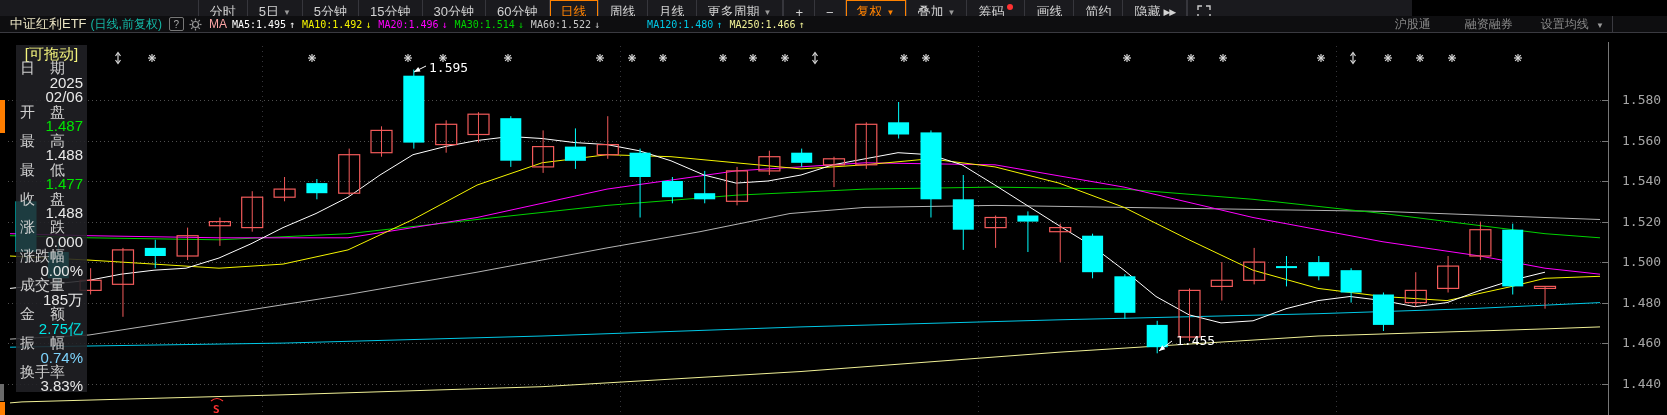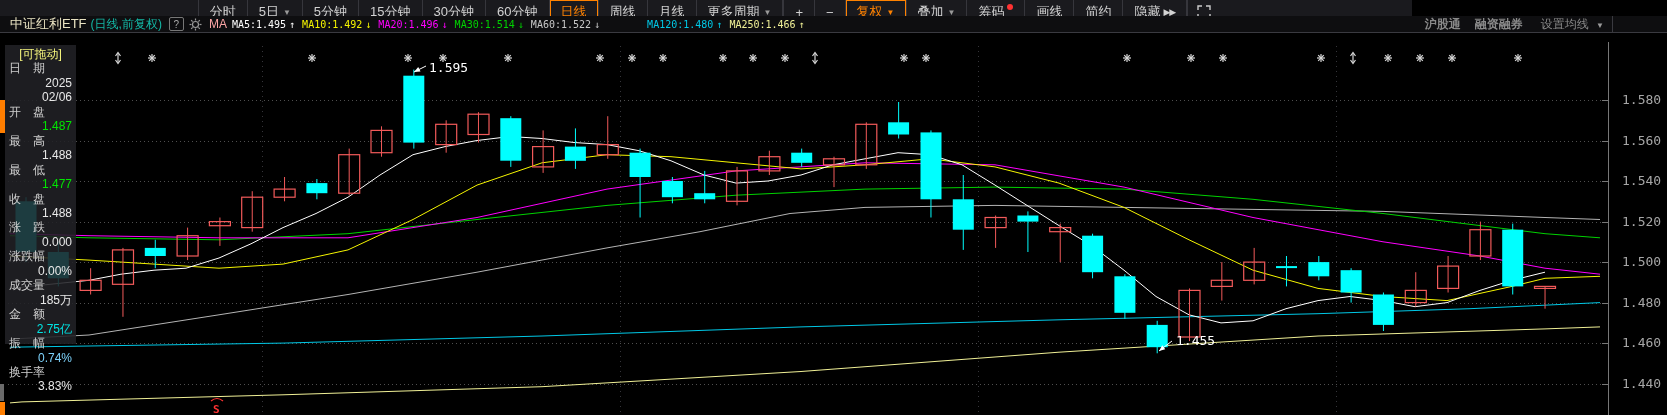--- a/index.html
+++ b/index.html
@@ -28,28 +28,28 @@
   .sym{color:#e9e3c2;font-size:13px;margin:0 4px 0 10px;white-space:nowrap;}
   .mode{color:#14b8a6;margin-right:7px;white-space:nowrap;}
   .qbox{display:inline-flex;align-items:center;justify-content:center;width:13px;height:12px;
         border:1px solid #777;border-radius:2px;color:#aaa;font-size:10px;margin-right:5px;}
   .gear{margin-right:5px;display:inline-flex;}
   .ma-title{margin:0 5px 0 2px;color:#fca5a5;}
   .ma-item{display:inline-flex;align-items:center;margin-right:7px;
            font-family:"DejaVu Sans Mono",monospace;font-size:10px;white-space:nowrap;}
   .ma-item .arr{margin-left:3px;}
   .spacer{flex:1;}
-  .link{margin:0 7px;white-space:nowrap;color:#8a8a8a;font-weight:bold;}
+  .link{margin:0 17px;white-space:nowrap;color:#8a8a8a;}
   .settings{margin:0 8px 0 11px;white-space:nowrap;color:#8a8a8a;}
   .corner{width:54px;height:16px;border-left:1px solid #3a3a40;}
 
   
-  .panel{position:absolute;left:5px;top:45px;width:71px;height:299px;box-sizing:border-box;
+  .panel{position:absolute;left:16px;top:45px;width:71px;height:347px;box-sizing:border-box;
          background:rgba(33,33,38,0.88);z-index:5;padding:2px 4px 0 4px;
-         font-size:12px;line-height:14.45px;}
+         font-size:15px;line-height:14.45px;}
   .drag{color:#f5f57d;text-align:center;white-space:nowrap;}
   .plab{color:#cfcfcf;white-space:nowrap;}
   .pval{text-align:right;white-space:nowrap;}
 
   svg text{font-family:"DejaVu Sans Mono",monospace;}
 </style>
 </head>
 <body>
 
 <div class="app">

